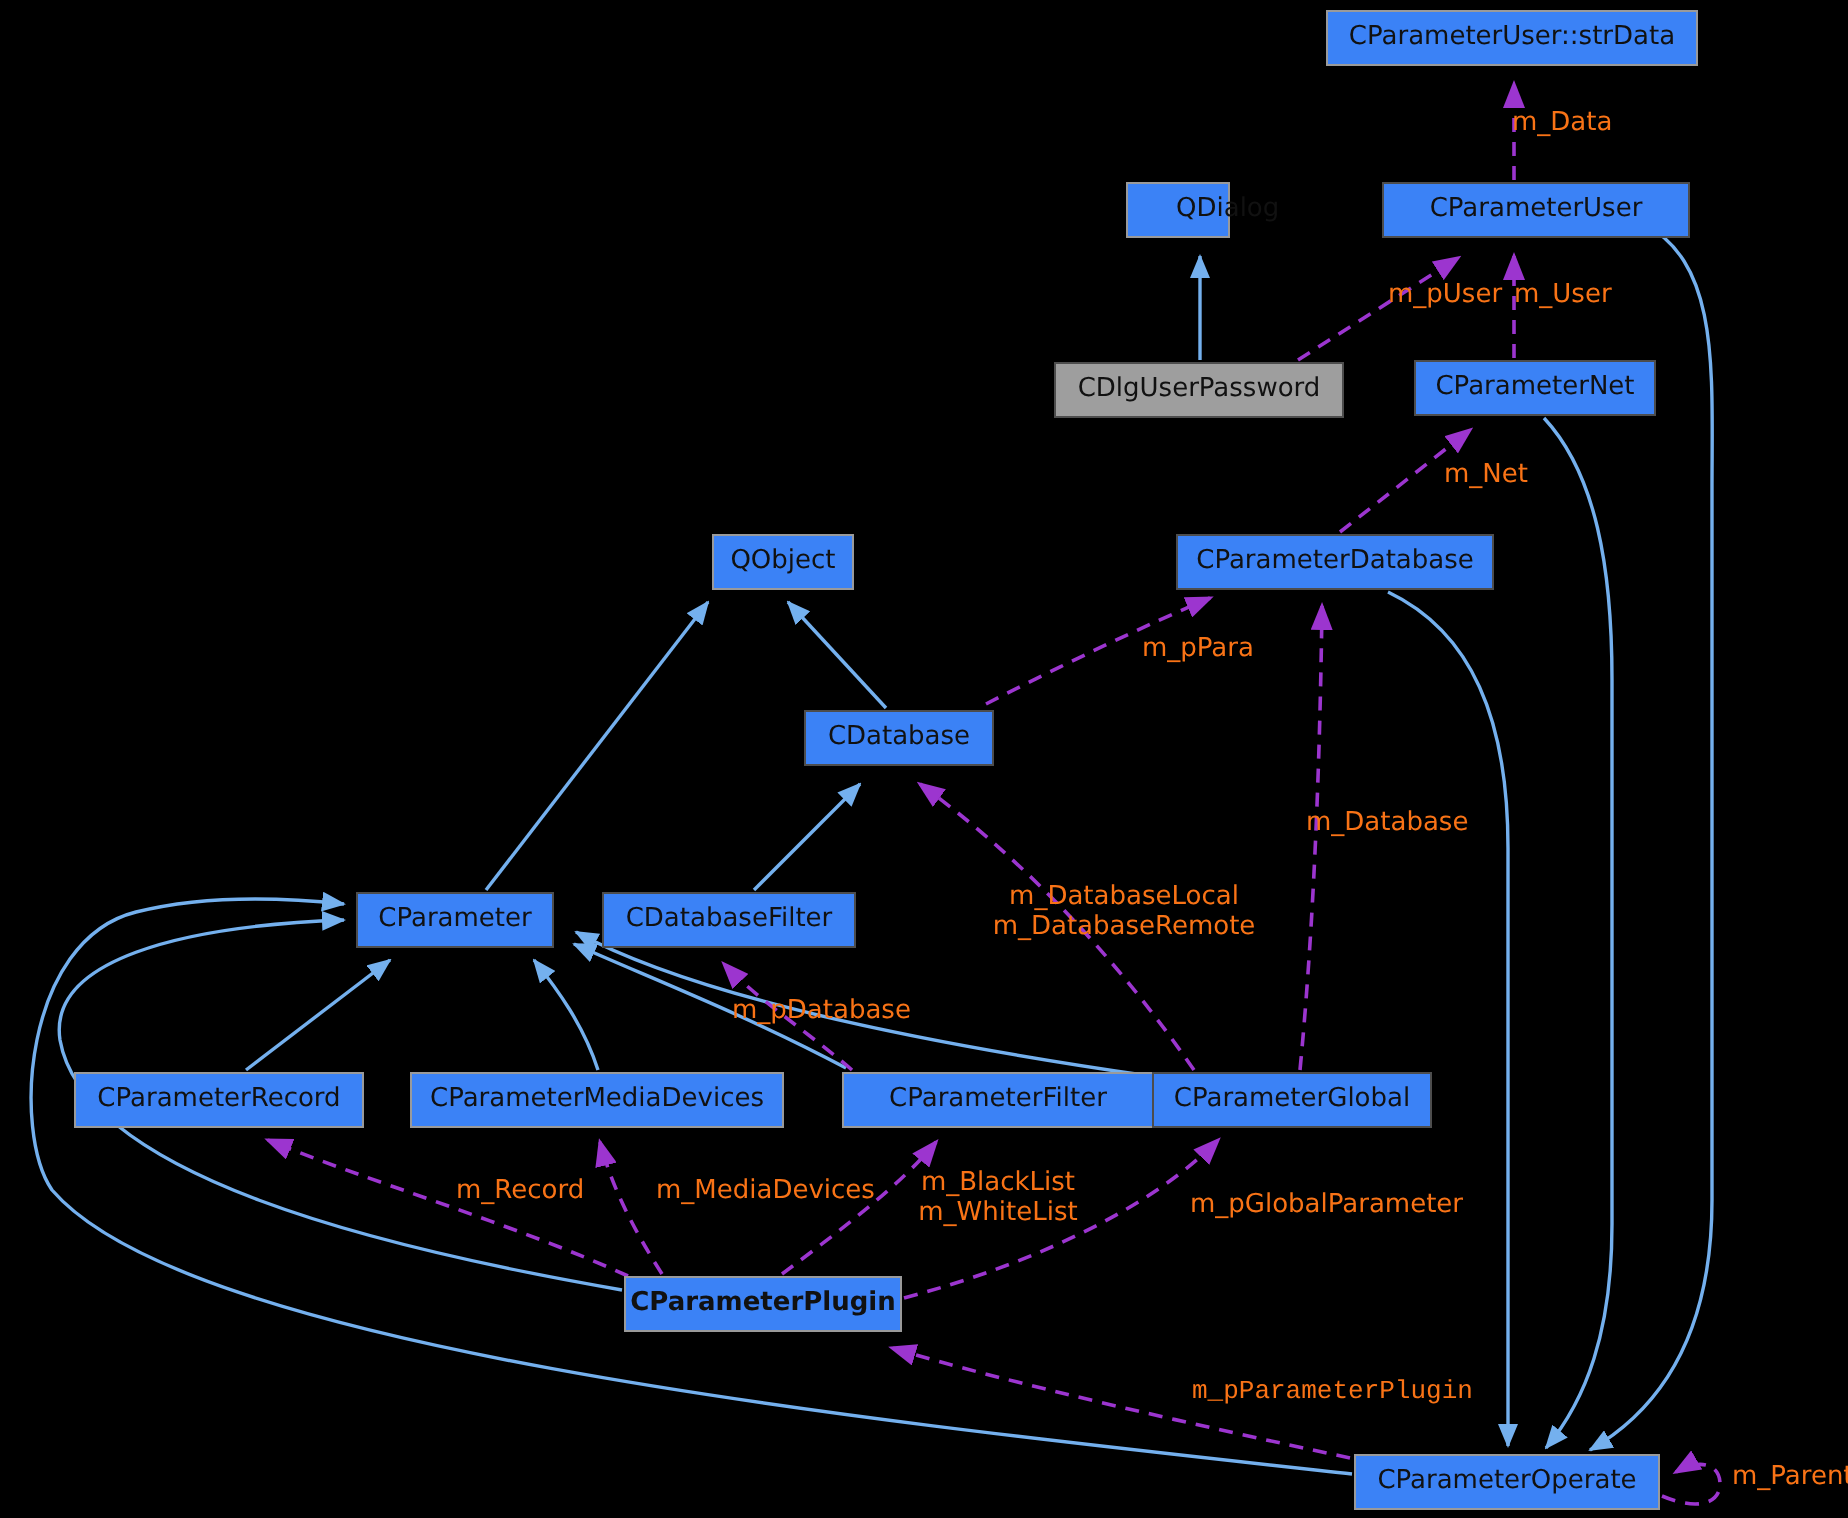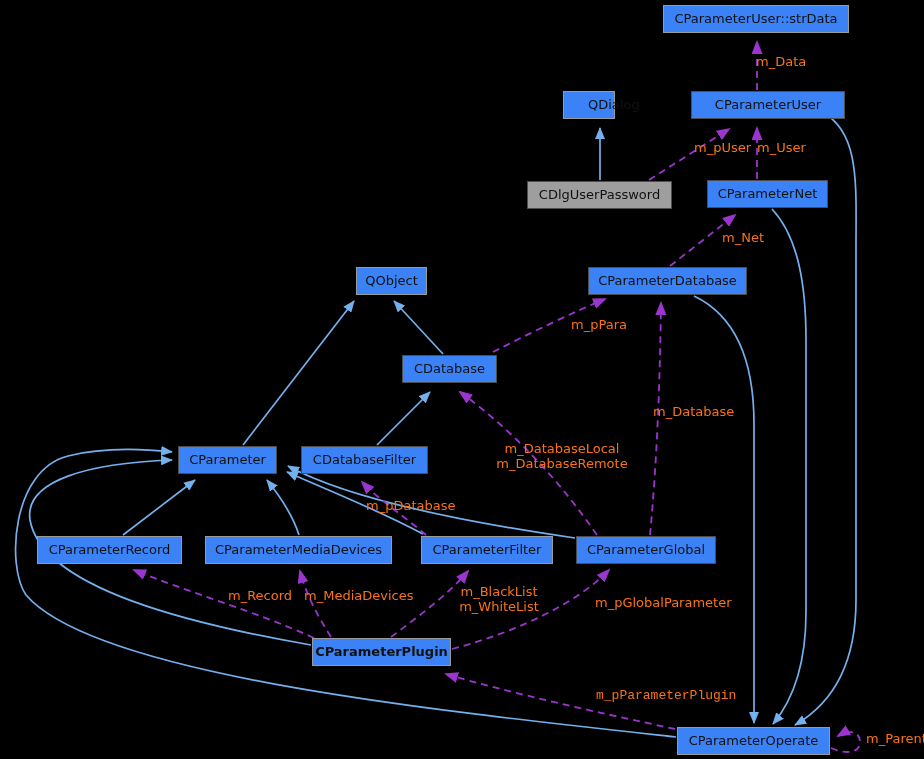--- a/index.html
+++ b/index.html
@@ -69,35 +69,35 @@
   <div class="node dark" style="left:691px;top:91px;width:154px;">CParameterUser</div>
   <div class="node selected" style="left:527px;top:181px;width:145px;">CDlgUserPassword</div>
   <div class="node dark" style="left:695px;top:180px;width:121px;margin-left:12px;">CParameterNet</div>
   <div class="node" style="left:356px;top:267px;width:71px;">QObject</div>
   <div class="node dark" style="left:588px;top:267px;width:159px;">CParameterDatabase</div>
   <div class="node dark" style="left:402px;top:355px;width:95px;">CDatabase</div>
   <div class="node dark" style="left:178px;top:446px;width:99px;">CParameter</div>
   <div class="node dark" style="left:301px;top:446px;width:127px;">CDatabaseFilter</div>
   <div class="node" style="left:37px;top:536px;width:145px;">CParameterRecord</div>
   <div class="node" style="left:205px;top:536px;width:187px;">CParameterMediaDevices</div>
-  <div class="node" style="left:421px;top:536px;width:132px;">CParameterFilter</div>
+  <div class="node" style="left:421px;top:536px;width:156px;">CParameterFilter</div>
   <div class="node dark" style="left:576px;top:536px;width:140px;">CParameterGlobal</div>
   <div class="node" style="left:312px;top:638px;width:139px;font-weight:bold;">CParameterPlugin</div>
   <div class="node" style="left:677px;top:727px;width:153px;">CParameterOperate</div>
 
   <span class="elabel" style="left:756px;top:54px;">m_Data</span>
   <span class="elabel" style="left:694px;top:140px;">m_pUser</span>
   <span class="elabel" style="left:757px;top:140px;">m_User</span>
   <span class="elabel" style="left:722px;top:230px;text-align:right;">m_Net</span>
   <span class="elabel" style="left:571px;top:317px;">m_pPara</span>
   <span class="elabel" style="left:653px;top:404px;">m_Database</span>
   <span class="elabel center" style="left:487px;top:441px;width:150px;text-align:center;">m_DatabaseLocal
 m_DatabaseRemote</span>
   <span class="elabel" style="left:366px;top:498px;">m_pDatabase</span>
   <span class="elabel" style="left:228px;top:588px;">m_Record</span>
-  <span class="elabel" style="left:304px;top:588px;">m_MediaDevices</span>
+  <span class="elabel" style="left:328px;top:588px;">m_MediaDevices</span>
   <span class="elabel center" style="left:449px;top:584px;width:100px;">m_BlackList
 m_WhiteList</span>
   <span class="elabel" style="left:595px;top:595px;">m_pGlobalParameter</span>
   <span class="elabel" style="left:596px;top:688px;font-family:Liberation Mono, monospace;">m_pParameterPlugin</span>
   <span class="elabel" style="left:866px;top:731px;">m_Parent</span>
 
 </div>
 
 </body></html>

